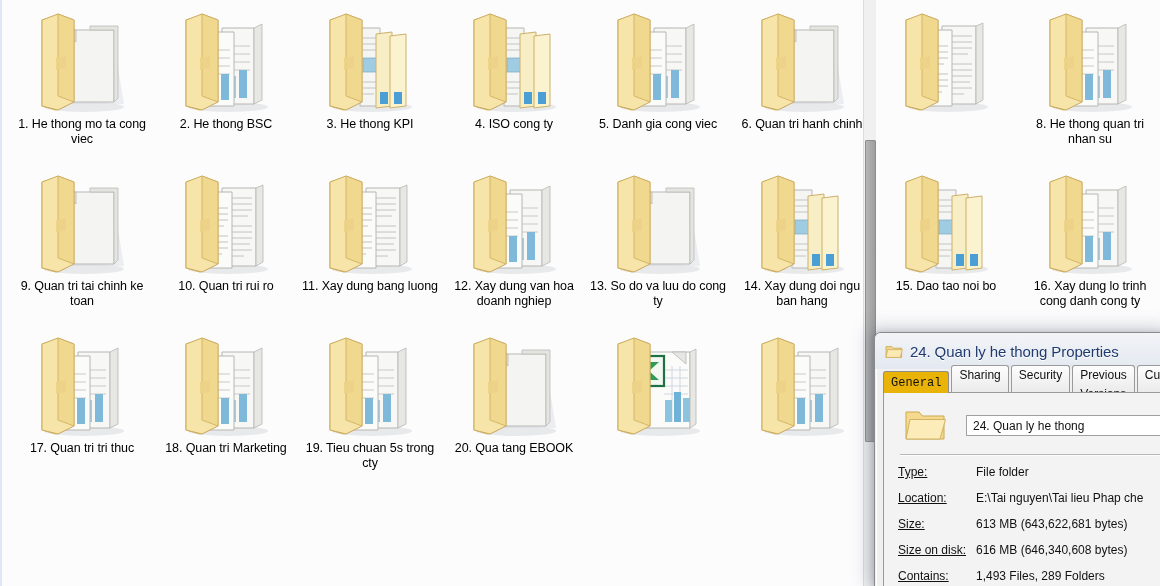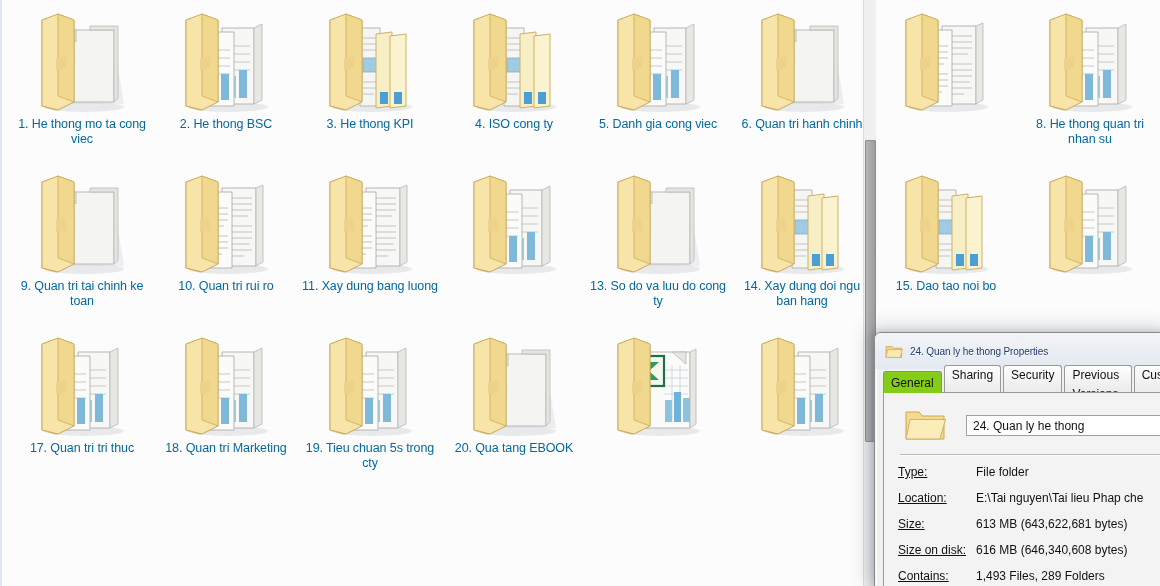--- a/index.html
+++ b/index.html
@@ -26,21 +26,21 @@
     width:144px;height:162px;
     box-sizing:border-box;
     display:flex;flex-direction:column;align-items:center;
     padding-top:2px;
   }
   .icon-wrap{
     width:112px;height:110px;position:relative;
     margin-top:4px;
   }
   .label{
-    font-size:12.5px;color:#0369a1;
+    font-size:12.5px;color:#000000;
     text-align:center;line-height:15px;
     width:136px;
     letter-spacing:-0.1px;
     margin-top:1px;
     word-wrap:break-word;
   }
   
   .fsvg{position:absolute;left:0;top:0;}
 
   
@@ -57,42 +57,43 @@
     content:"";position:absolute;left:1px;top:1px;right:1px;bottom:0;
     border:1px solid #ffffff;border-radius:6px 6px 0 0;pointer-events:none;
   }
   .title-bar{
     height:36px;display:flex;align-items:center;padding-left:10px;
     background:linear-gradient(#f2f4f7,#e9edf3 60%,#e4e9f1);
     position:relative;
   }
   .title-icon{width:18px;height:16px;margin-right:7px;position:relative;top:1px;}
   .title-text{
-    font-size:10px;color:#1f3a6e;letter-spacing:-0.1px;
+    font-size:15px;color:#1f3a6e;letter-spacing:-0.1px;
     text-shadow:0 1px 0 #fff;
   }
   .dlg-body{
     position:absolute;left:8px;top:38px;right:-20px;bottom:-10px;
   }
   .tabstrip{display:flex;align-items:flex-end;height:22px;position:relative;}
   .tab{
     height:28px;line-height:19px;padding:0 7px;
     font-size:12px;color:#111;
     background:linear-gradient(#fdfdfd,#eaeaea);
     border:1px solid #9a9a9a;border-bottom:none;
     border-radius:3px 3px 0 0;
     margin-right:2px;
     box-sizing:border-box;
   }
   .tab.active{
     height:22px;line-height:22px;
-    background:#84cc16;
+    background:#eab308;
     border-color:#8d8d8d;
     position:relative;z-index:3;
     font-weight:normal;
+    font-family:Liberation Mono, monospace;
   }
   .tabpanel{
     border:1px solid #9a9a9a;
     background:#f3f3f3;
     margin-top:-1px;
     height:210px;
     box-sizing:border-box;
     padding:12px 14px 0 14px;
     position:relative;
   }
@@ -571,20 +572,21 @@
 
     <path d="M16 14 L30 10 L30 104 L16 100 Z" fill="#f6e2a4" stroke="#cdae62" stroke-width="1"></path>
     <path d="M16 14 L30 10 L33 20 L30 104 L16 100 Z" fill="none"></path>
     <path d="M16 14 L16 100 L30 104 L30 10 Z" fill="url(#g1)" opacity="0"></path>
     <path d="M30 10 L30 104 L40 100 L40 14 Z" fill="#f1d892" stroke="#cdae62" stroke-width="0.8"></path>
     <path d="M16 14 L32 8 L48 14 L48 96 L32 104 L16 100 Z" fill="#f7e4a8" stroke="#cbab5d" stroke-width="1"></path>
     <path d="M32 8 L48 14 L48 96 L32 90 Z" fill="#f0d88f" stroke="#cbab5d" stroke-width="0.8"></path>
     <path d="M30 52 L40 50 L40 62 L30 64 Z" fill="#ecd286" opacity="0.9"></path>
   </svg>
         </div>
+        <div class="label">12. Xay dung van hoa doanh nghiep</div>
       </div>
       <div class="tile">
         <div class="icon-wrap">
   <svg class="fsvg" width="112" height="110" viewBox="0 0 112 110">
     <ellipse cx="58" cy="101" rx="40" ry="5" fill="#b9bcc2" opacity="0.30"></ellipse>
 
     <path d="M26 12 L96 12 L100 100 L24 104 Z" fill="#fbfbfa" opacity="0"></path>
 
       <g>
         <path d="M86 26 L98 98 L22 98 L16 26 Z" fill="#cfd2d6" opacity="0.35"></path>
@@ -706,20 +708,21 @@
 
     <path d="M16 14 L30 10 L30 104 L16 100 Z" fill="#f6e2a4" stroke="#cdae62" stroke-width="1"></path>
     <path d="M16 14 L30 10 L33 20 L30 104 L16 100 Z" fill="none"></path>
     <path d="M16 14 L16 100 L30 104 L30 10 Z" fill="url(#g1)" opacity="0"></path>
     <path d="M30 10 L30 104 L40 100 L40 14 Z" fill="#f1d892" stroke="#cdae62" stroke-width="0.8"></path>
     <path d="M16 14 L32 8 L48 14 L48 96 L32 104 L16 100 Z" fill="#f7e4a8" stroke="#cbab5d" stroke-width="1"></path>
     <path d="M32 8 L48 14 L48 96 L32 90 Z" fill="#f0d88f" stroke="#cbab5d" stroke-width="0.8"></path>
     <path d="M30 52 L40 50 L40 62 L30 64 Z" fill="#ecd286" opacity="0.9"></path>
   </svg>
         </div>
+        <div class="label">16. Xay dung lo trinh cong danh cong ty</div>
       </div>
       <div class="tile">
         <div class="icon-wrap">
   <svg class="fsvg" width="112" height="110" viewBox="0 0 112 110">
     <ellipse cx="58" cy="101" rx="40" ry="5" fill="#b9bcc2" opacity="0.30"></ellipse>
 
     <path d="M26 12 L96 12 L100 100 L24 104 Z" fill="#fbfbfa" opacity="0"></path>
 
       <g>
         <path d="M52 22 L84 22 L84 98 L52 98 Z" fill="#f7f7f6" stroke="#b6b6b3" stroke-width="1"></path>

